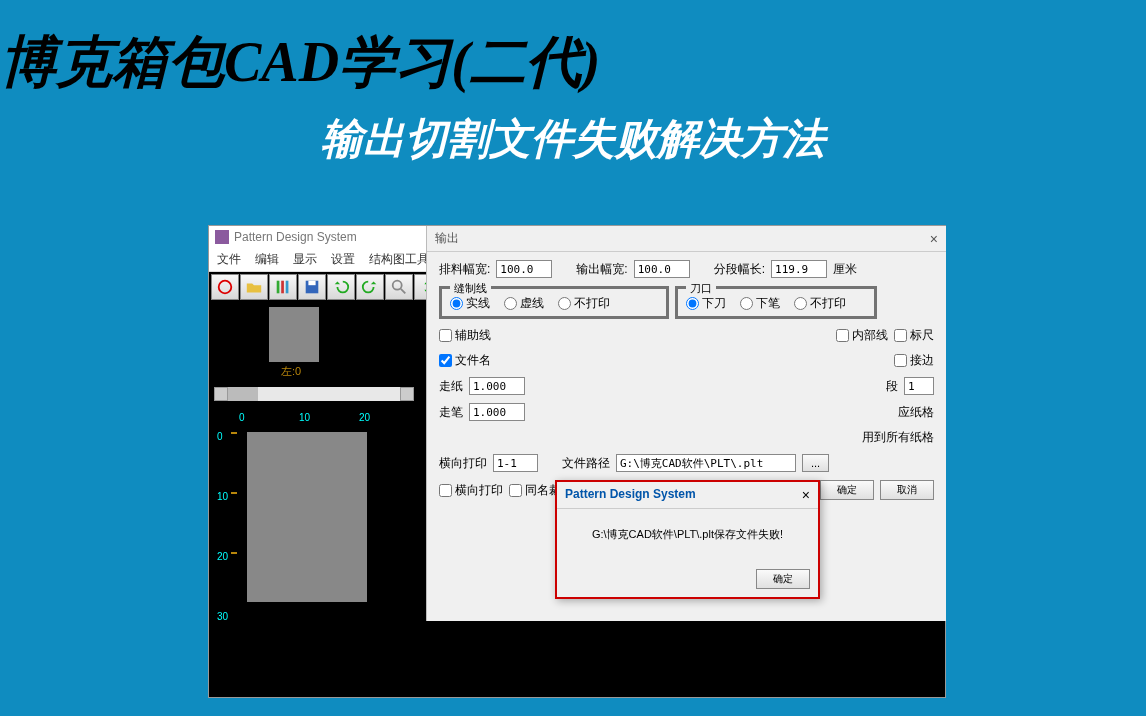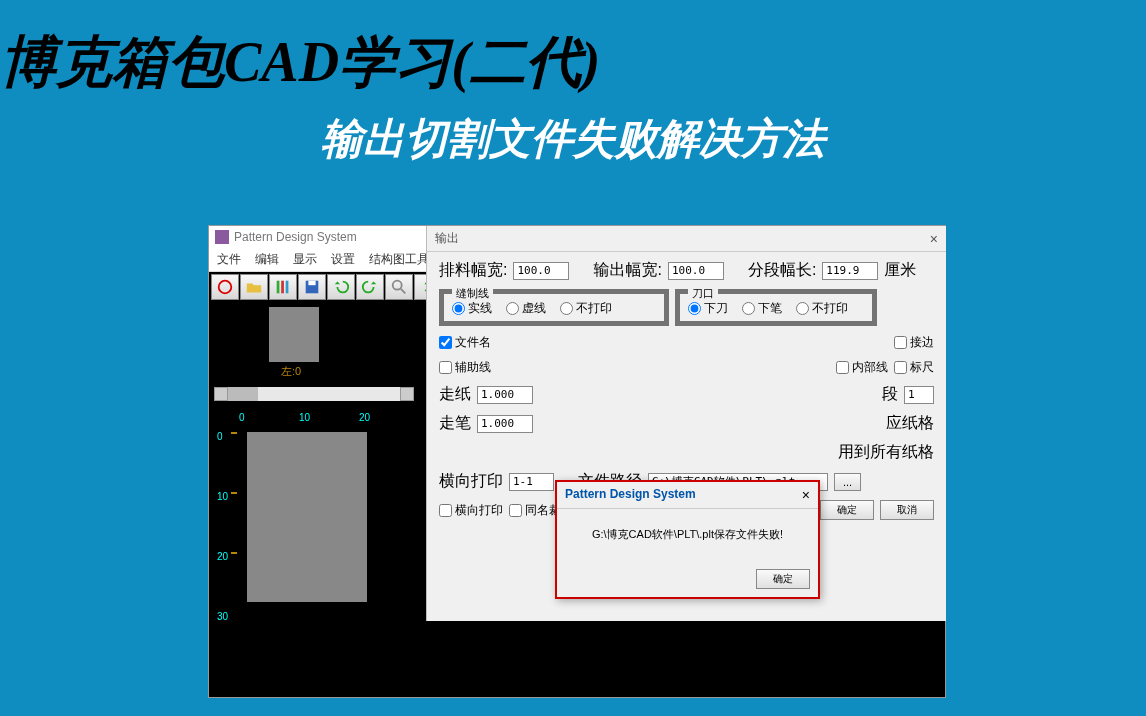--- a/index.html
+++ b/index.html
@@ -150,39 +150,39 @@
   justify-content:space-between;
   align-items:center;
   padding: 4px 8px;
   font-size: 12px;
   color: #555;
   border-bottom: 1px solid #ccc;
 }
 .dlg-close { font-size: 14px; color:#555; cursor:default; }
 .dlg-body { padding: 8px 12px; font-size: 12px; color:#000; }
 .row { display:flex; align-items:center; gap:6px; margin-bottom: 8px; flex-wrap:wrap; }
-.field-label { font-size:16px; }
+.field-label { font-size:12px; }
 input[type="text"].num {
   width: 56px;
   height: 18px;
   font-size: 11px;
   border: 1px solid #888;
   padding: 0 3px;
   font-family: monospace;
 }
 input[type="text"].path {
   width: 180px;
   height: 18px;
   font-size: 11px;
   border: 1px solid #888;
   padding: 0 3px;
   font-family: monospace;
 }
 .group-box {
-  border: 5px solid #737373;
+  border: 3px solid #737373;
   padding: 6px 8px 4px;
   position: relative;
   display:flex;
   gap: 14px;
   align-items:center;
 }
 .group-title {
   position:absolute;
   top:-8px;
   left:8px;
@@ -449,42 +449,42 @@
                 <span>下笔</span>
               </label>
             <label class="radio-item">
                 <input type="radio" style="">
                 <span>不打印</span>
               </label>
           </div>
         </div>
         <div class="row">
           <label class="check-item">
+              <input type="checkbox" style="">
+              <span>辅助线</span>
+            </label>
+          <span style="flex:1"></span>
+          <label class="check-item">
+              <input type="checkbox" style="">
+              <span>内部线</span>
+            </label>
+          <label class="check-item">
+              <input type="checkbox" style="">
+              <span>标尺</span>
+            </label>
+        </div>
+        <div class="row">
+          <label class="check-item">
               <input type="checkbox" checked="" style="">
               <span>文件名</span>
             </label>
           <span style="flex:1"></span>
           <label class="check-item">
               <input type="checkbox" style="">
               <span>接边</span>
-            </label>
-        </div>
-        <div class="row">
-          <label class="check-item">
-              <input type="checkbox" style="">
-              <span>辅助线</span>
-            </label>
-          <span style="flex:1"></span>
-          <label class="check-item">
-              <input type="checkbox" style="">
-              <span>内部线</span>
-            </label>
-          <label class="check-item">
-              <input type="checkbox" style="">
-              <span>标尺</span>
             </label>
         </div>
         <div class="row">
           <span class="field-label">走纸</span>
           <input type="text" class="num" value="1.000" style="">
           <span style="flex:1"></span>
           <span class="field-label">段</span>
           <input type="text" class="num" style="width: 30px;" value="1">
         </div>
         <div class="row">

